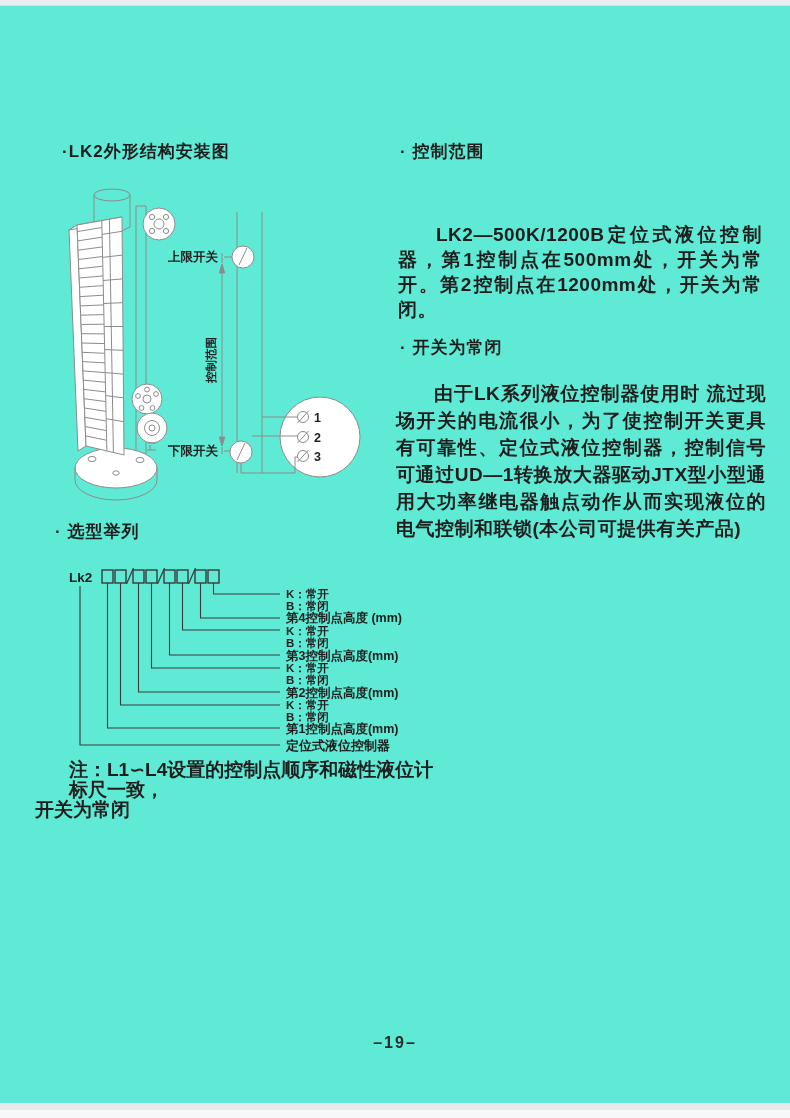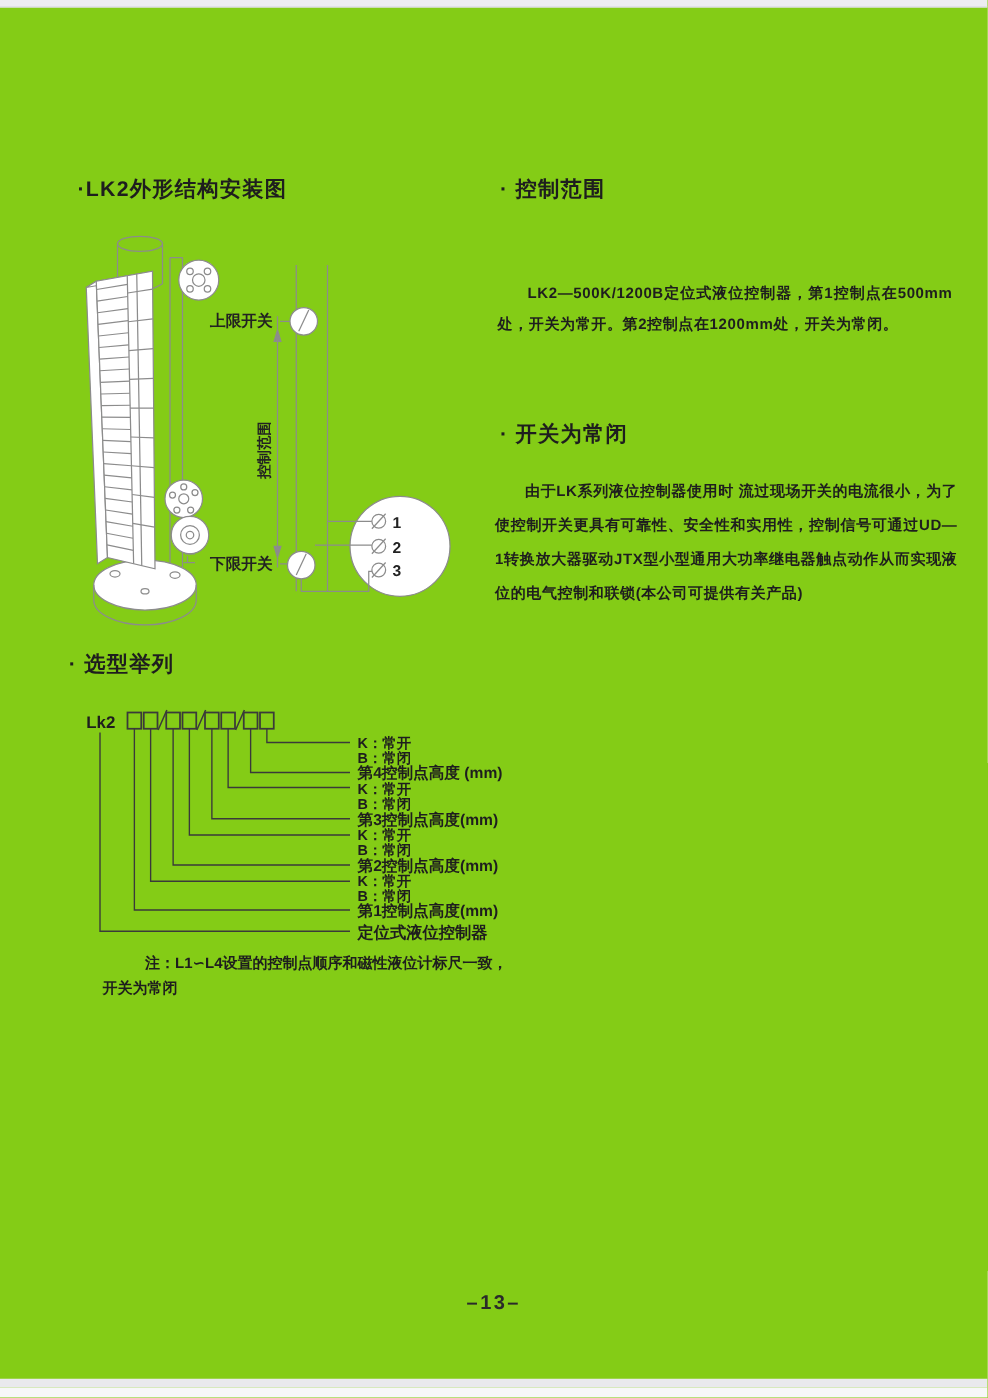--- a/index.html
+++ b/index.html
@@ -1,47 +1,47 @@
 <!DOCTYPE html>
 <html><head>
 <meta charset="utf-8">
 <style>
   html,body{margin:0;padding:0;}
   .page{
-    position:relative;width:790px;height:1118px;background:#84cc16;
+    position:relative;width:790px;height:1118px;background:#5eead4;
     font-family:"Liberation Sans","DejaVu Sans",sans-serif;color:#1e1e1e;
     overflow:hidden;
   }
   .scan-top{position:absolute;left:0;top:0;width:790px;height:5px;background:#ededf0;border-bottom:1px solid #dddde2;}
   .scan-bottom{position:absolute;left:0;top:1103px;width:790px;height:7px;background:#e9e9ed;}
   .scan-bottom2{position:absolute;left:0;top:1110px;width:790px;height:8px;background:#f7f7f9;}
   .sec-title{position:absolute;font-size:17px;font-weight:bold;letter-spacing:1px;white-space:nowrap;}
-  .body-text{position:absolute;font-size:12px;font-weight:600;text-align:justify;text-indent:2em;letter-spacing:0.5px;}
+  .body-text{position:absolute;font-size:19px;font-weight:600;text-align:justify;text-indent:2em;letter-spacing:0.5px;}
   #para-example{left:398px;top:222px;width:364px;line-height:25px;}
   #para-notes{left:396px;top:380px;width:370px;line-height:27px;}
-  .note-block{position:absolute;left:35px;top:760px;width:400px;font-size:12px;font-weight:bold;line-height:20px;margin-left:47px;}
+  .note-block{position:absolute;left:35px;top:760px;width:400px;font-size:19px;font-weight:bold;line-height:20px;}
   .note-line1{padding-left:34px;}
   .page-number{position:absolute;left:0;top:1034px;width:790px;text-align:center;font-size:16px;letter-spacing:2px;font-weight:600;color:#2a2a2a;}
   svg text{font-family:"Liberation Sans","DejaVu Sans",sans-serif;}
   .drawing{position:absolute;}
 </style>
 </head>
 <body>
 
 <div class="page">
 
   <div class="scan-top"></div>
 
   <div class="sec-title" style="left:62px;top:140px;">·LK2外形结构安装图</div>
   <div class="sec-title" style="left:400px;top:140px;">· 控制范围</div>
   <div class="sec-title" style="left:400px;top:336px;">· 开关为常闭</div>
   <div class="sec-title" style="left:55px;top:520px;">· 选型举列</div>
 
   <div class="body-text" id="para-example">LK2—500K/1200B定位式液位控制器，第1控制点在500mm处，开关为常开。第2控制点在1200mm处，开关为常闭。</div>
-  <div class="body-text" id="para-notes">由于LK系列液位控制器使用时 流过现场开关的电流很小，为了使控制开关更具有可靠性、安全性和实用性，控制信号可通过UD—1转换放大器驱动JTX型小型通用大功率继电器触点动作从而实现液位的电气控制和联锁(本公司可提供有关产品)</div>
+  <div class="body-text" id="para-notes">由于LK系列液位控制器使用时 流过现场开关的电流很小，为了使控制开关更具有可靠性、定位式液位控制器，控制信号可通过UD—1转换放大器驱动JTX型小型通用大功率继电器触点动作从而实现液位的电气控制和联锁(本公司可提供有关产品)</div>
 
   <svg class="drawing" style="left:58px;top:182px;" width="335" height="330" viewBox="0 0 335 330">
     <g stroke="#8c8c8c" stroke-width="1" fill="none">
 
       <ellipse cx="54" cy="13" rx="18" ry="6"></ellipse>
       <path d="M36,13 V48 M72,13 V45 M36,48 Q54,56 72,45"></path>
 
       <path d="M78,24 V272 M88,24 V272 M78,24 h10"></path>
 
       <ellipse cx="58" cy="286" rx="41" ry="20" fill="#ffffff"></ellipse>
@@ -158,17 +158,17 @@
       <text x="231" y="175" font-size="12.5">第1控制点高度(mm)</text>
       <text x="231" y="192" font-size="13">定位式液位控制器</text>
     </g>
   </svg>
 
   <div class="note-block">
     <div class="note-line1">注：L1∽L4设置的控制点顺序和磁性液位计标尺一致，</div>
     <div>开关为常闭</div>
   </div>
 
-  <div class="page-number">–13–</div>
+  <div class="page-number">–19–</div>
 
   <div class="scan-bottom"></div>
   <div class="scan-bottom2"></div>
 </div>
 
 </body></html>

